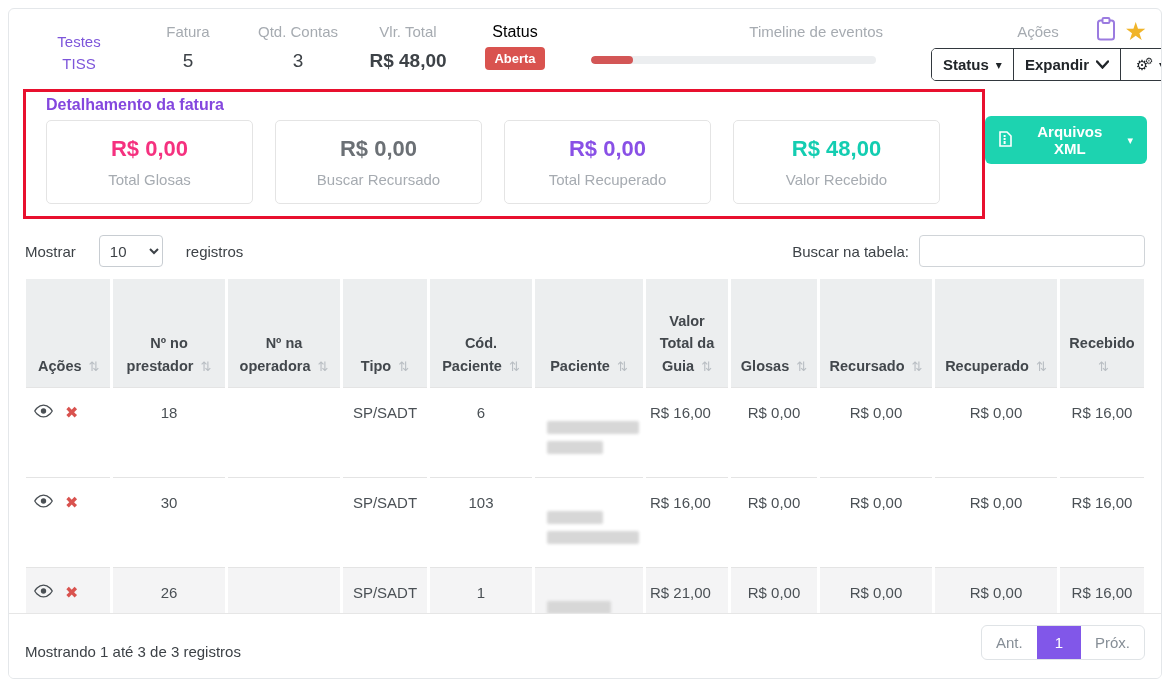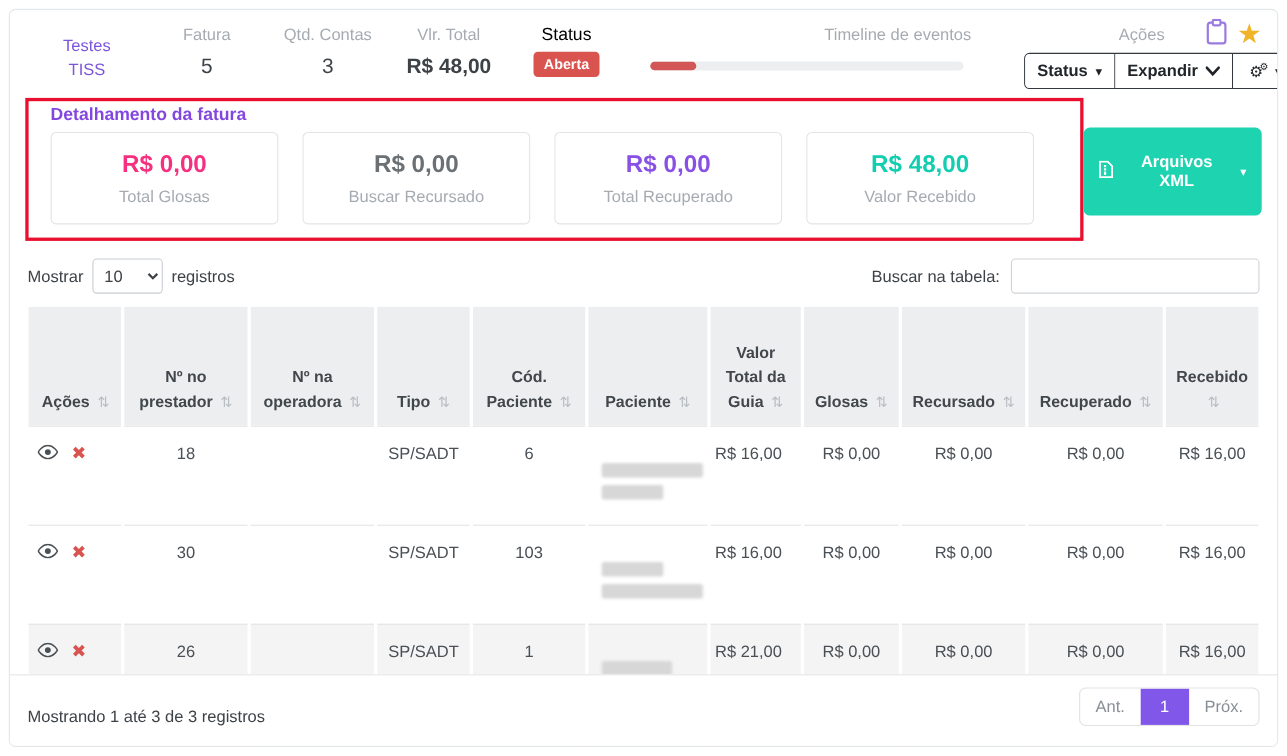--- a/index.html
+++ b/index.html
@@ -38,26 +38,26 @@
 
   
   .detail-row{display:flex;padding:0 14px;margin-top:2px;}
   .red-box{border:3px solid var(--red-border);width:962px;padding:2px 10px 12px 20px;background:#fff;}
   .red-box .sec-title{color:#8447de;font-weight:bold;font-size:16px;margin:2px 0 6px 0;}
   .cards{display:flex;gap:22px;}
   .mini-card{width:207px;height:84px;border:1px solid #e4e4e4;border-radius:5px;display:flex;flex-direction:column;justify-content:center;align-items:center;gap:9px;background:#fff;}
   .mini-card .val{font-size:22px;font-weight:bold;}
   .mini-card .cap{font-size:15px;color:var(--gray-label);}
   .xml-area{flex:1;display:flex;justify-content:flex-end;align-items:flex-start;padding-top:27px;}
-  .xml-btn{background:var(--teal-btn);color:#fff;font-weight:bold;font-size:15px;border:none;border-radius:6px;padding:23px 14px;display:flex;align-items:center;gap:21px;cursor:pointer;font-family:inherit;text-align:center;}
+  .xml-btn{background:var(--teal-btn);color:#fff;font-weight:bold;font-size:15px;border:none;border-radius:6px;padding:7px 14px;display:flex;align-items:center;gap:21px;cursor:pointer;font-family:inherit;text-align:center;}
   .xml-btn .caret{color:#fff;font-size:11px;}
 
   
   .controls{display:flex;align-items:center;padding:16px 16px 12px 16px;}
-  .controls .left{display:flex;align-items:center;gap:8px;color:var(--dark);font-size:15px;}
+  .controls .left{display:flex;align-items:center;gap:23px;color:var(--dark);font-size:15px;}
   .controls select{width:64px;height:32px;font-size:15px;color:var(--dark);border:1px solid #c8cdd2;border-radius:4px;padding:0 6px;background:#fff;font-family:inherit;}
   .controls .right{margin-left:auto;display:flex;align-items:center;gap:10px;color:var(--dark);font-size:15px;}
   .controls input{width:226px;height:32px;border:1px solid #d0d4d8;border-radius:4px;padding:0 8px;font-size:15px;font-family:inherit;}
 
   
   .table-wrap{padding:0 14px;}
   table{width:100%;border-collapse:separate;border-spacing:3px 0;table-layout:fixed;}
   th{background:#eceeef;color:#42474c;font-size:14.5px;font-weight:bold;vertical-align:bottom;text-align:center;padding:10px 5px;height:108px;line-height:1.55;}
   th.al{text-align:left;padding-left:12px;}
   .sort{color:#b9bec3;font-size:13px;font-weight:normal;margin-left:3px;white-space:nowrap;}

